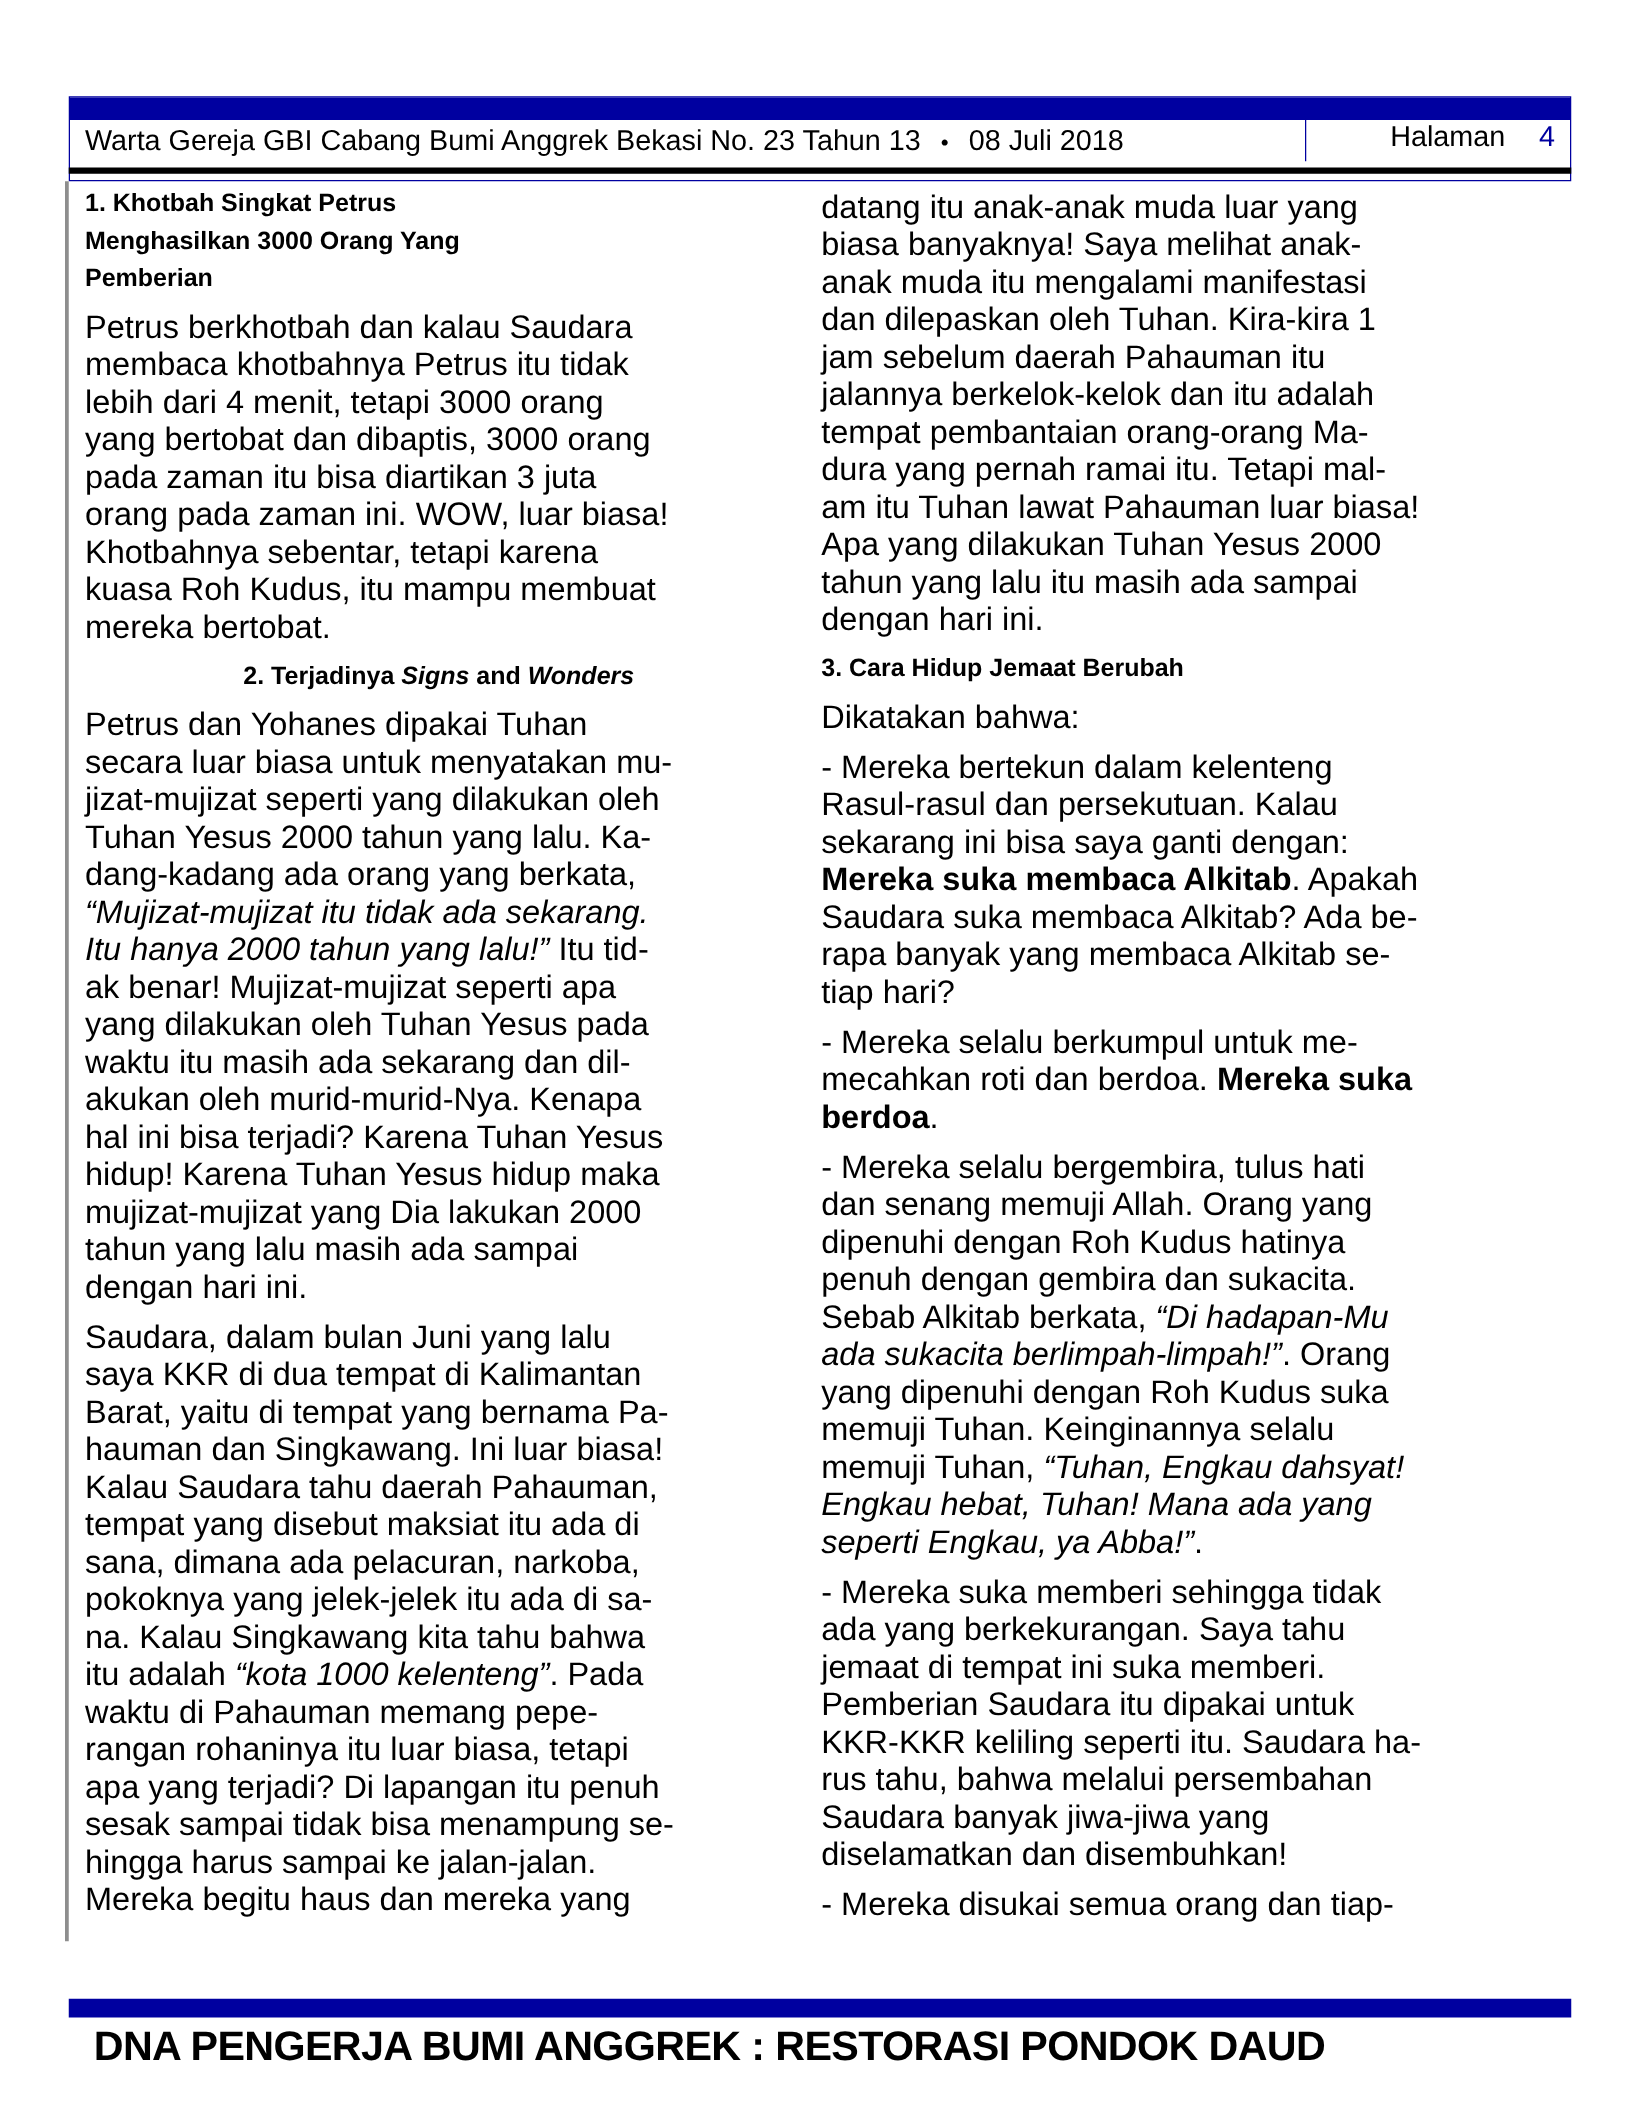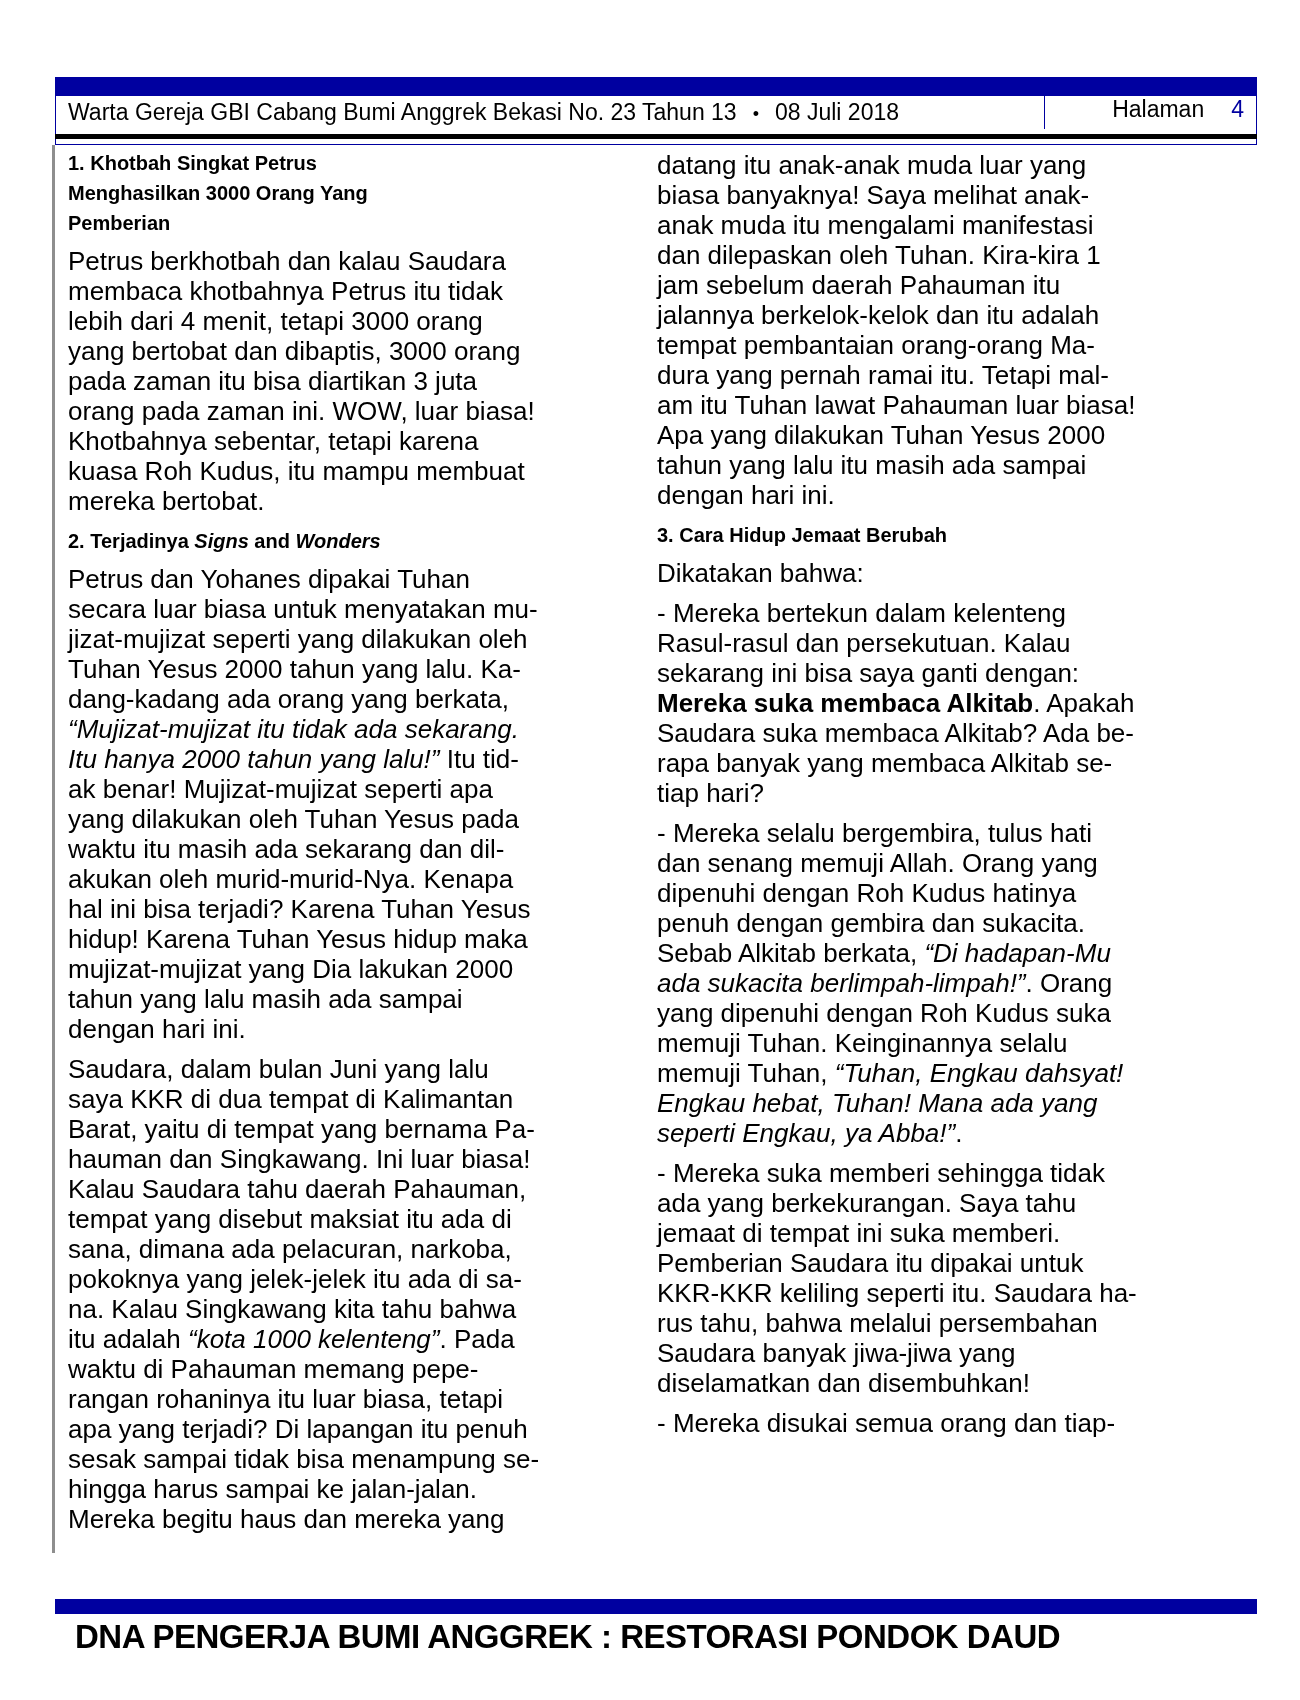--- a/index.html
+++ b/index.html
@@ -28,21 +28,21 @@
   .navy { color:#0000a0; }
   .black-rule { position:absolute; left:55px; top:134px; width:1202px; height:5px; background:#000; }
   .left-line { position:absolute; left:52px; top:145px; width:3px; height:1408px; background:#8e8e8e; }
 
   
   .col { position:absolute; }
   .col-left  { left:68px;  top:148px; width:566px; }
   .col-right { left:657px; top:150px; width:600px; }
   .para { font-size:26px; line-height:30px; margin:0 0 10px 0; }
   h2.section { font-size:20px; line-height:30px; font-weight:bold; margin:0 0 8px 0; }
-  .gap-top-l { margin-top:52px; }
+  .gap-top-l { margin-top:52px;text-align:center; }
   .gap-top-r { margin-top:42px; }
   .i  { font-style:italic; }
   .bd { font-weight:bold; }
 
   
   .footer-bar  { position:absolute; left:55px; top:1599px; width:1202px; height:15px; background:#0000a0; }
   .footer-text { position:absolute; left:75px; top:1618px; font-size:33px; font-weight:bold; letter-spacing:-0.5px; white-space:nowrap; }
 </style>
 </head>
 <body>
@@ -68,19 +68,20 @@
   <h2 class="section gap-top-l"><span>2. Terjadinya </span><span class="i">Signs</span><span> and </span><span class="i">Wonders</span></h2>
   <div class="para"><span>Petrus dan Yohanes dipakai Tuhan</span><br><span>secara luar biasa untuk menyatakan mu-</span><br><span>jizat-mujizat seperti yang dilakukan oleh</span><br><span>Tuhan Yesus 2000 tahun yang lalu. Ka-</span><br><span>dang-kadang ada orang yang berkata,</span><br><span class="i">“Mujizat-mujizat itu tidak ada sekarang.</span><br><span class="i">Itu hanya 2000 tahun yang lalu!”</span><span> Itu tid-</span><br><span>ak benar! Mujizat-mujizat seperti apa</span><br><span>yang dilakukan oleh Tuhan Yesus pada</span><br><span>waktu itu masih ada sekarang dan dil-</span><br><span>akukan oleh murid-murid-Nya. Kenapa</span><br><span>hal ini bisa terjadi? Karena Tuhan Yesus</span><br><span>hidup! Karena Tuhan Yesus hidup maka</span><br><span>mujizat-mujizat yang Dia lakukan 2000</span><br><span>tahun yang lalu masih ada sampai</span><br><span>dengan hari ini.</span></div>
   <div class="para"><span>Saudara, dalam bulan Juni yang lalu</span><br><span>saya KKR di dua tempat di Kalimantan</span><br><span>Barat, yaitu di tempat yang bernama Pa-</span><br><span>hauman dan Singkawang. Ini luar biasa!</span><br><span>Kalau Saudara tahu daerah Pahauman,</span><br><span>tempat yang disebut maksiat itu ada di</span><br><span>sana, dimana ada pelacuran, narkoba,</span><br><span>pokoknya yang jelek-jelek itu ada di sa-</span><br><span>na. Kalau Singkawang kita tahu bahwa</span><br><span>itu adalah </span><span class="i">“kota 1000 kelenteng”</span><span>. Pada</span><br><span>waktu di Pahauman memang pepe-</span><br><span>rangan rohaninya itu luar biasa, tetapi</span><br><span>apa yang terjadi? Di lapangan itu penuh</span><br><span>sesak sampai tidak bisa menampung se-</span><br><span>hingga harus sampai ke jalan-jalan.</span><br><span>Mereka begitu haus dan mereka yang</span></div>
 </div>
 
 <div class="col col-right">
   <div class="para"><span>datang itu anak-anak muda luar yang</span><br><span>biasa banyaknya! Saya melihat anak-</span><br><span>anak muda itu mengalami manifestasi</span><br><span>dan dilepaskan oleh Tuhan. Kira-kira 1</span><br><span>jam sebelum daerah Pahauman itu</span><br><span>jalannya berkelok-kelok dan itu adalah</span><br><span>tempat pembantaian orang-orang Ma-</span><br><span>dura yang pernah ramai itu. Tetapi mal-</span><br><span>am itu Tuhan lawat Pahauman luar biasa!</span><br><span>Apa yang dilakukan Tuhan Yesus 2000</span><br><span>tahun yang lalu itu masih ada sampai</span><br><span>dengan hari ini.</span></div>
   <h2 class="section gap-top-r"><span>3. Cara Hidup Jemaat Berubah</span></h2>
   <div class="para"><span>Dikatakan bahwa:</span></div>
   <div class="para"><span>- Mereka bertekun dalam kelenteng</span><br><span>Rasul-rasul dan persekutuan. Kalau</span><br><span>sekarang ini bisa saya ganti dengan:</span><br><span class="bd">Mereka suka membaca Alkitab</span><span>. Apakah</span><br><span>Saudara suka membaca Alkitab? Ada be-</span><br><span>rapa banyak yang membaca Alkitab se-</span><br><span>tiap hari?</span></div>
+  <div class="para"><span>-  Mereka selalu berkumpul untuk me-</span><br><span>mecahkan roti dan berdoa. </span><span class="bd">Mereka suka</span><br><span class="bd">berdoa</span><span>.</span></div>
   <div class="para"><span>- Mereka selalu bergembira, tulus hati</span><br><span>dan senang memuji Allah. Orang yang</span><br><span>dipenuhi dengan Roh Kudus hatinya</span><br><span>penuh dengan gembira dan sukacita.</span><br><span>Sebab Alkitab berkata, </span><span class="i">“Di hadapan-Mu</span><br><span class="i">ada sukacita berlimpah-limpah!”</span><span>. Orang</span><br><span>yang dipenuhi dengan Roh Kudus suka</span><br><span>memuji Tuhan. Keinginannya selalu</span><br><span>memuji Tuhan, </span><span class="i">“Tuhan, Engkau dahsyat!</span><br><span class="i">Engkau hebat, Tuhan! Mana ada yang</span><br><span class="i">seperti Engkau, ya Abba!”</span><span>.</span></div>
   <div class="para"><span>- Mereka suka memberi sehingga tidak</span><br><span>ada yang berkekurangan. Saya tahu</span><br><span>jemaat di tempat ini suka memberi.</span><br><span>Pemberian Saudara itu dipakai untuk</span><br><span>KKR-KKR keliling seperti itu. Saudara ha-</span><br><span>rus tahu, bahwa melalui persembahan</span><br><span>Saudara banyak jiwa-jiwa yang</span><br><span>diselamatkan dan disembuhkan!</span></div>
   <div class="para"><span>- Mereka disukai semua orang dan tiap-</span></div>
 </div>
 
 <div class="footer-bar"></div>
 <div class="footer-text">DNA PENGERJA BUMI ANGGREK : RESTORASI PONDOK DAUD</div>
 
 </body></html>

